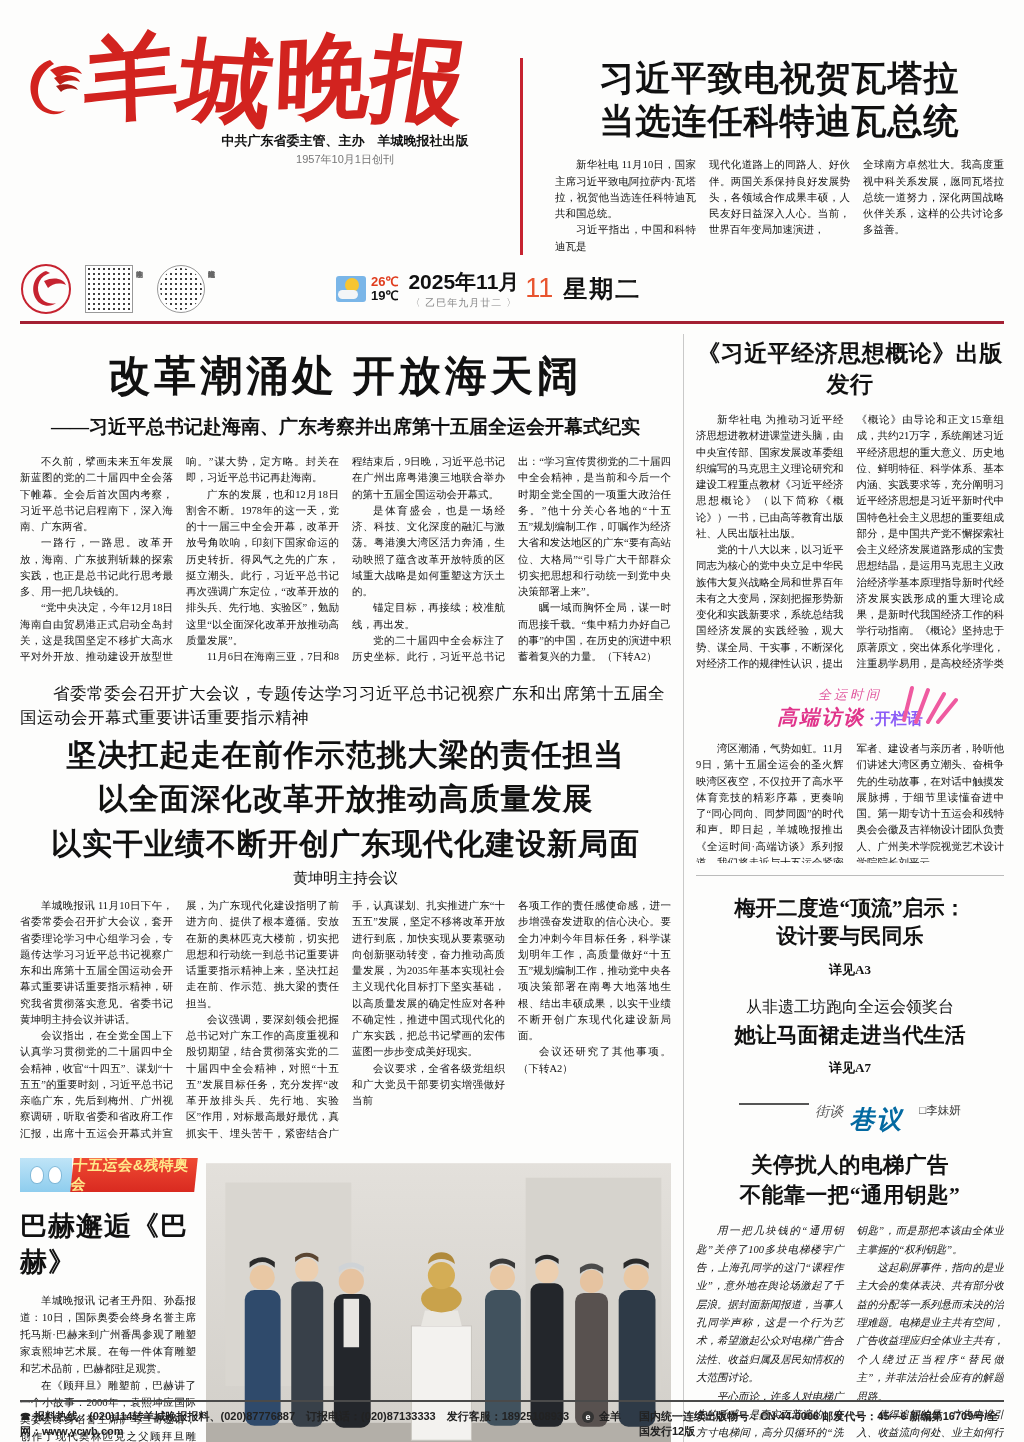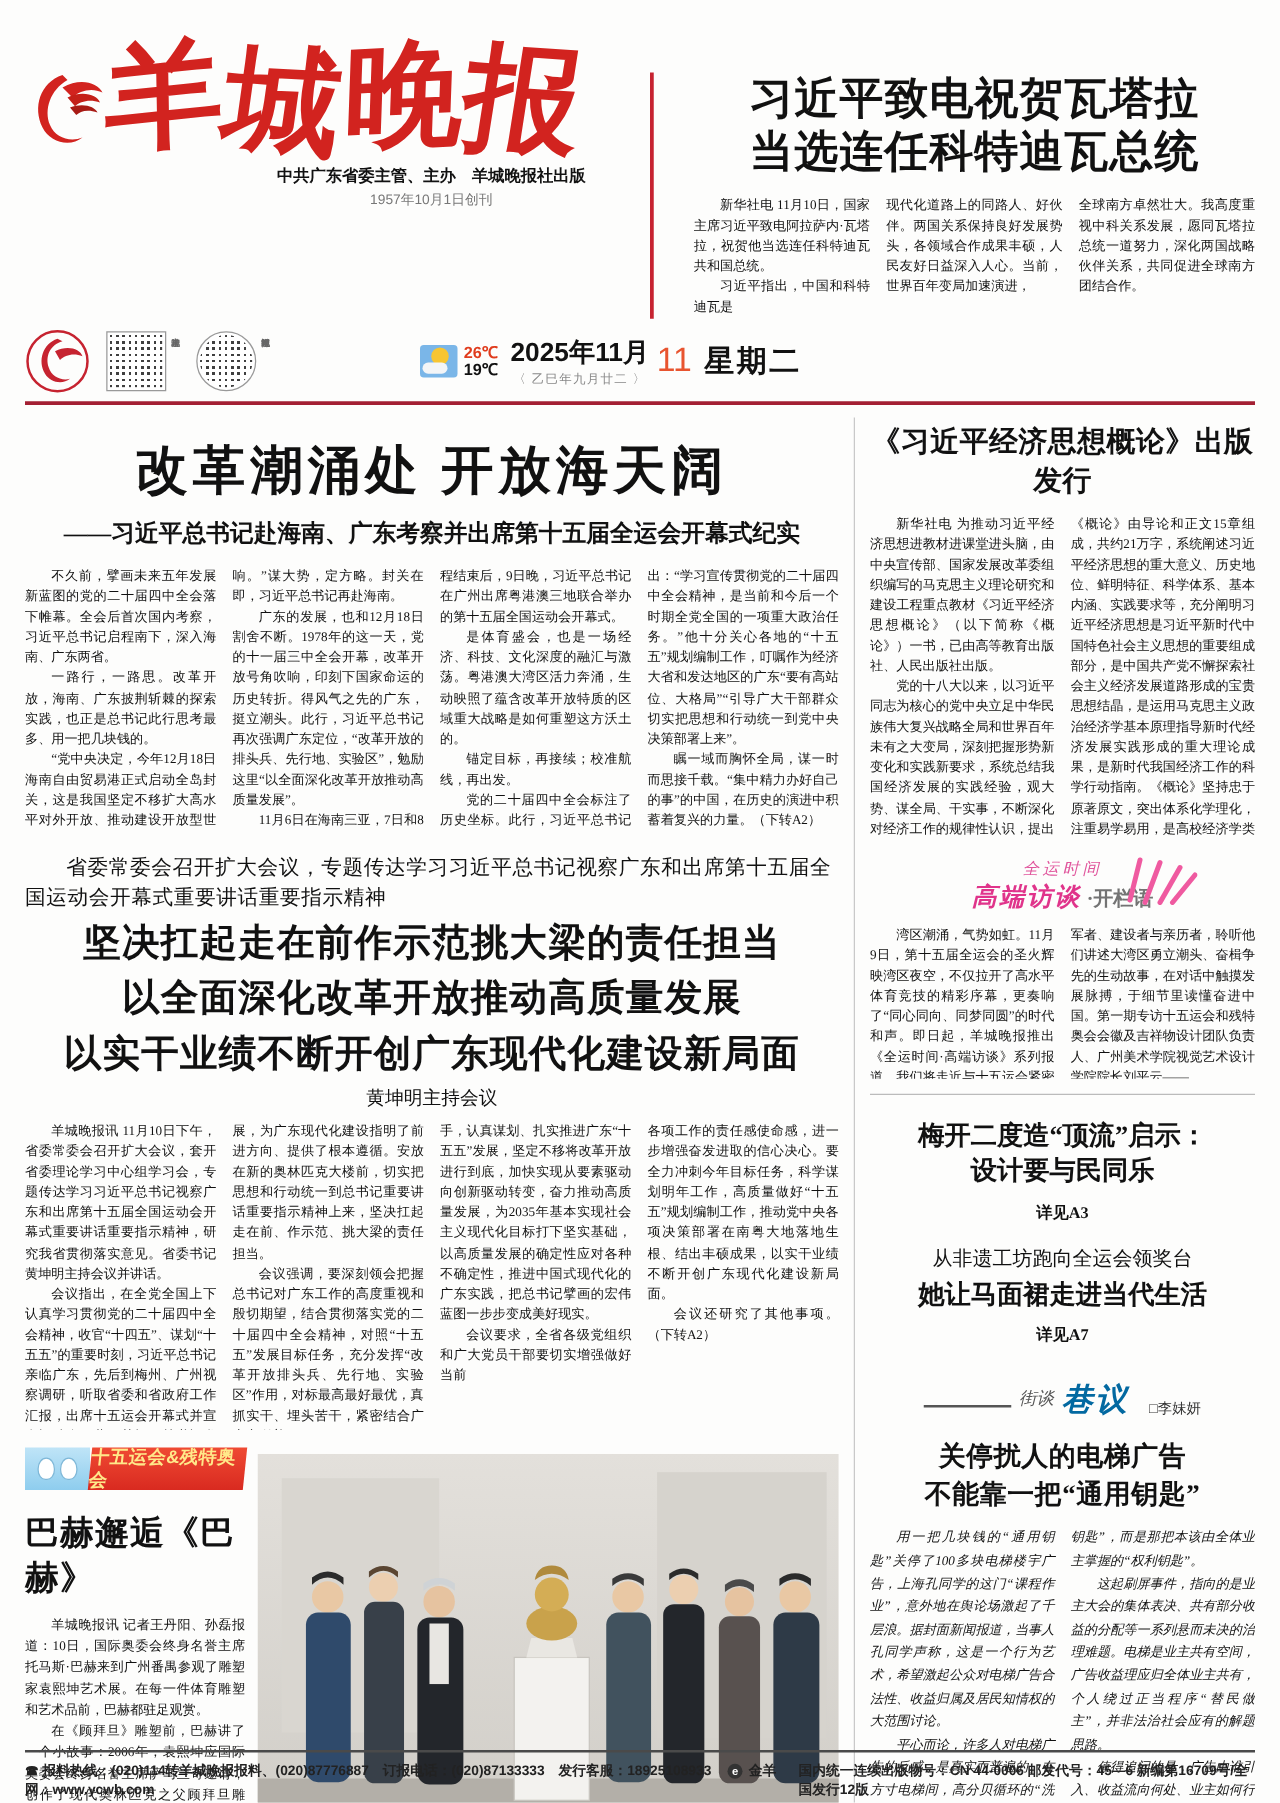--- a/index.html
+++ b/index.html
@@ -93,32 +93,32 @@
   .photo { flex:1; }
   .photo svg { display:block; width:100%; height:332px; }
 
   
   .book-h { font-size:23px; font-weight:900; text-align:center; letter-spacing:0.5px; margin-top:4px;}
   .book-body { margin-top:12px; height:258px; overflow:hidden; }
 
   .qy { text-align:center; margin-top:16px; position:relative; }
   .qy .l1 { color:#e0559c; font-size:13px; letter-spacing:3px; font-style:italic; }
   .qy .l2 { color:#e0348b; font-size:20px; font-weight:900; font-style:italic; letter-spacing:2px; display:inline-block;}
-  .qy .l3 { color:#737373; font-size:16px; font-weight:700; }
+  .qy .l3 { color:#8b5cf6; font-size:16px; font-weight:700; }
   .qy svg { position:absolute; right:46px; top:-6px; }
   .qy-body { margin-top:10px; height:122px; overflow:hidden; }
 
   .rdiv { border-top:1px solid #bbb; margin:12px 0 0; }
 
   .teaser { text-align:center; margin-top:18px; }
   .teaser .h { font-size:21px; font-weight:900; line-height:1.35; }
   .teaser .k { font-size:16px; margin-bottom:3px; }
   .teaser .see { font-size:13px; font-weight:700; margin-top:10px; }
 
-  .op-logo { display:flex; align-items:flex-end; justify-content:center; margin-top:26px; gap:6px;}
+  .op-logo { display:flex; align-items:flex-start; justify-content:center; margin-top:26px; gap:6px;}
   .op-logo .dash { width:70px; border-top:2px solid #555; margin-bottom:10px;}
   .op-logo .t1 { font-size:14px; color:#555; font-style:italic; margin-bottom:8px;}
   .op-logo .t2 { font-size:25px; color:#0369a1; font-weight:900; font-style:italic; letter-spacing:2px;}
   .op-logo .au { font-size:11.5px; color:#333; margin:0 0 2px 10px; font-family:"Liberation Sans",sans-serif;}
   .op-h { font-size:21.5px; font-weight:900; text-align:center; line-height:1.4; margin-top:14px; letter-spacing:0.5px;}
   .op-body { margin-top:12px; height:286px; overflow:hidden; }
   .op-body .col { font-style:italic; line-height:1.75; }
 
   
   .footer { position:absolute; left:0; right:0; bottom:0; height:42px; border-top:2px solid #4a4a4a;
@@ -156,21 +156,21 @@
 当选连任科特迪瓦总统</h1>
       <div class="cols">
         <div class="col">
             <p>新华社电 11月10日，国家主席习近平致电阿拉萨内·瓦塔拉，祝贺他当选连任科特迪瓦共和国总统。</p>
             <p>习近平指出，中国和科特迪瓦是</p>
           </div>
         <div class="col cont">
             <p>现代化道路上的同路人、好伙伴。两国关系保持良好发展势头，各领域合作成果丰硕，人民友好日益深入人心。当前，世界百年变局加速演进，</p>
           </div>
         <div class="col cont">
-            <p>全球南方卓然壮大。我高度重视中科关系发展，愿同瓦塔拉总统一道努力，深化两国战略伙伴关系，共同促进全球南方团结合作。</p>
+            <p>全球南方卓然壮大。我高度重视中科关系发展，愿同瓦塔拉总统一道努力，深化两国战略伙伴关系，这样的公共讨论多多益善。</p>
           </div>
       </div>
     </div>
   </div>
 
   <div class="infostrip">
     <svg class="seal" viewBox="0 0 52 52">
       <circle cx="26" cy="26" r="24" fill="none" stroke="#c62330" stroke-width="2"></circle>
       <path d="M26 8 C14 12 10 26 16 36 C20 43 30 45 36 40 C29 42 21 38 19 31 C16 22 20 13 30 10 Z" fill="#c62330"></path>
       <path d="M24 18 C34 13 44 16 46 22 C39 19 32 21 28 25 Z" fill="#c62330"></path>

